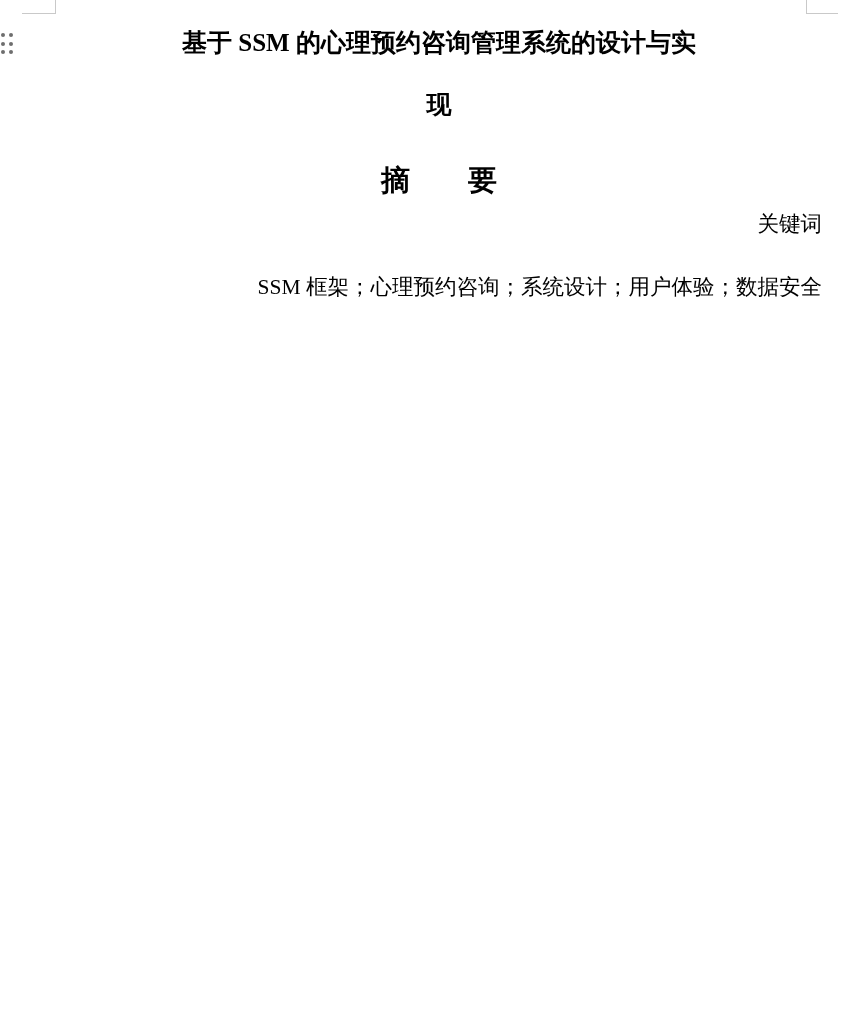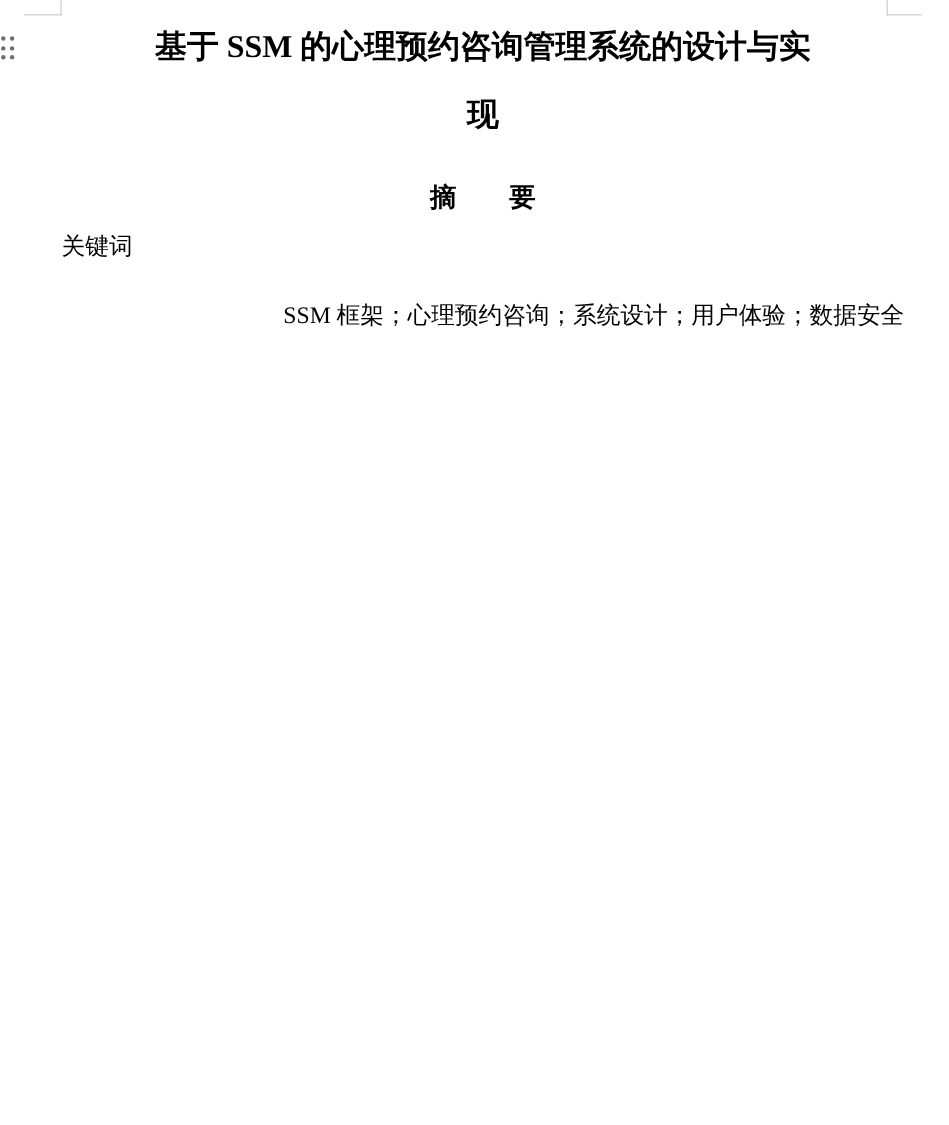--- a/index.html
+++ b/index.html
@@ -43,45 +43,45 @@
   .content {
     position: absolute;
     left: 56px;
     top: 0;
     width: 766px;
   }
 
   .doc-title {
     margin: 0;
     padding-top: 12px;
-    font-size: 29px;
+    font-size: 25px;
     line-height: 62px;
     font-weight: bold;
     text-align: center;
   }
   .doc-title .title-line { display: block; }
 
   .abstract-heading {
     margin: 24px 0 0 0;
-    font-size: 24px;
+    font-size: 29px;
     line-height: 40px;
     font-weight: bold;
     text-align: center;
   }
 
   .content p {
     margin: 0;
     font-size: 21.5px;
     line-height: 48.5px;
     text-align: justify;
   }
   p.para-1 { margin-top: 28px; text-indent: 2em; }
   p.para-2 { margin-top: 8px; }
   p.para-3 { margin-top: 14px; }
-  p.keywords-label { margin-top: 0; text-align: left; }
+  p.keywords-label { margin-top: 0; text-align: right; }
   p.keywords-line  { margin-top: 14px; text-align: right; }
 </style>
 </head>
 <body>
 
 <div class="crop-mark left"></div>
 <div class="crop-mark right"></div>
 
 <div class="drag-handle">
   <i></i>

